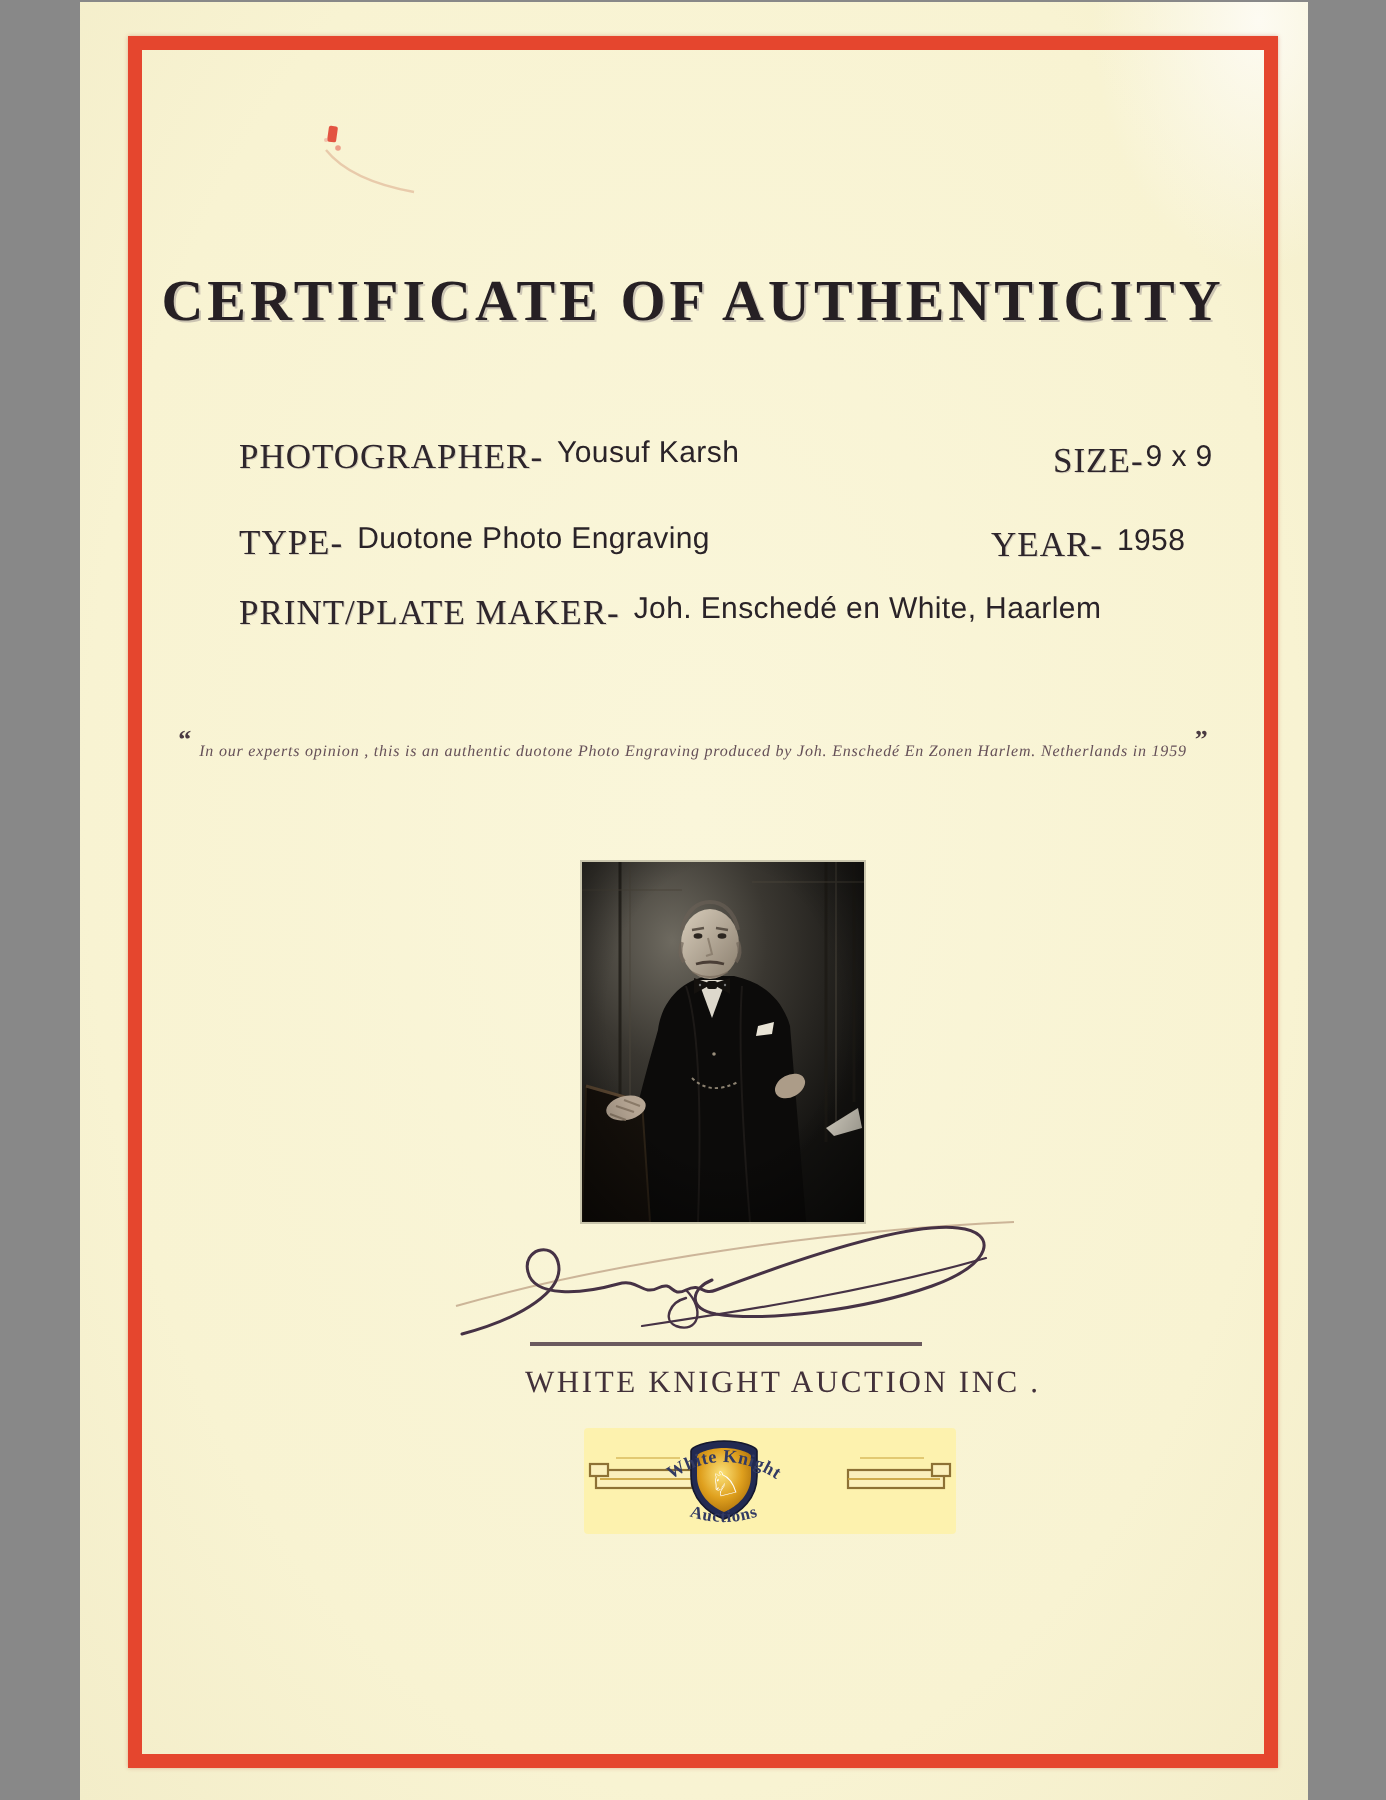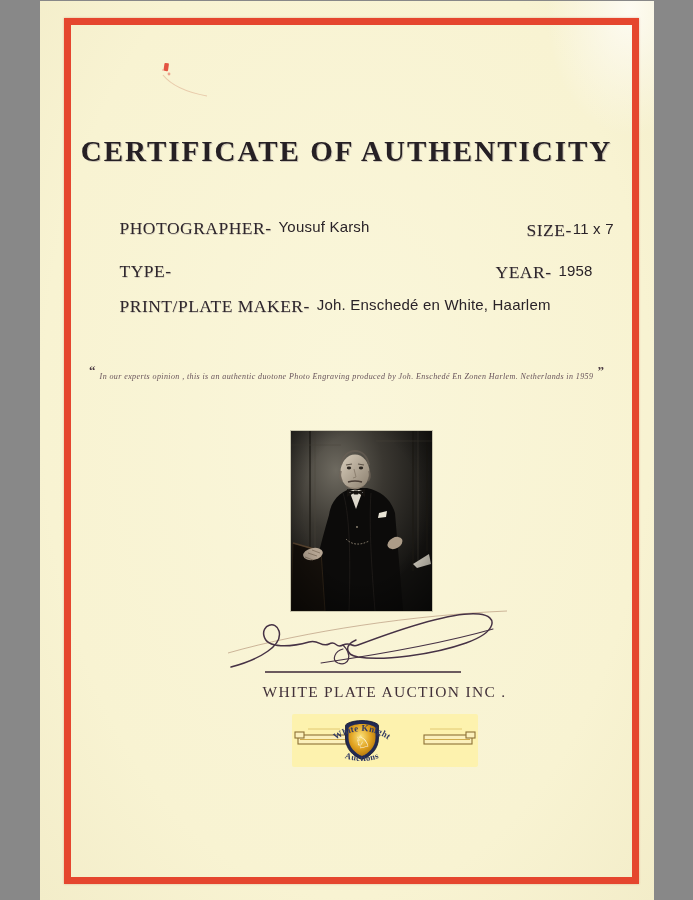--- a/index.html
+++ b/index.html
@@ -73,25 +73,26 @@
 
   <div class="title">CERTIFICATE OF AUTHENTICITY</div>
 
   <div class="row r1">
     <span class="deco">PHOTOGRAPHER-</span>
     <span class="val">Yousuf Karsh</span>
   </div>
 
   <div class="row r1b">
     <span class="deco">SIZE-</span>
-    <span class="val">11 x 7</span>
+    <span class="val">9 x 9</span>
   </div>
 
   <div class="row r2">
     <span class="deco">TYPE-</span>
+    <span class="val">Duotone Photo Engraving</span>
   </div>
 
   <div class="row r2b">
     <span class="deco">YEAR-</span>
     <span class="val">1958</span>
   </div>
 
   <div class="row r3">
     <span class="deco">PRINT/PLATE MAKER-</span>
     <span class="val">Joh. Enschedé en White, Haarlem</span>
@@ -173,21 +174,21 @@
   </svg>
 
   <svg class="sig" viewBox="0 0 285 72">
     <path d="M3,52 C80,30 190,14 282,10" stroke="rgba(160,118,92,.5)" stroke-width="1" fill="none"></path>
     <path d="M6,66 C36,58 58,44 54,30 C51,19 36,24 39,35 C42,48 66,46 84,41 C94,38 96,47 104,43 C112,39 110,48 118,44 C126,40 126,47 133,44 C170,30 228,10 254,13 C274,15 272,31 241,42 C207,54 158,60 133,56 C118,53 121,43 131,39" stroke="#463245" stroke-width="1.5" fill="none" stroke-linecap="round"></path>
     <path d="M118,44 C128,54 124,66 113,62 C106,59 110,50 118,48" stroke="#463245" stroke-width="1.2" fill="none" stroke-linecap="round"></path>
     <path d="M96,62 C150,54 212,44 268,28" stroke="#463245" stroke-width="1.1" fill="none" stroke-linecap="round"></path>
   </svg>
   <div class="sigrule"></div>
 
-  <div class="company">WHITE PLATE AUCTION INC .</div>
+  <div class="company">WHITE KNIGHT AUCTION INC .</div>
 
   <svg class="logo" viewBox="0 0 186 53">
     <defs>
       <radialGradient id="gold" cx="45%" cy="40%" r="70%">
         <stop offset="0%" stop-color="#fbe27a"></stop>
         <stop offset="55%" stop-color="#dfa01e"></stop>
         <stop offset="100%" stop-color="#a66a08"></stop>
       </radialGradient>
       <path id="arcTop" d="M38,30 Q70,4 102,30" fill="none"></path>
       <path id="arcBot" d="M40,38 Q70,56 100,38" fill="none"></path>

